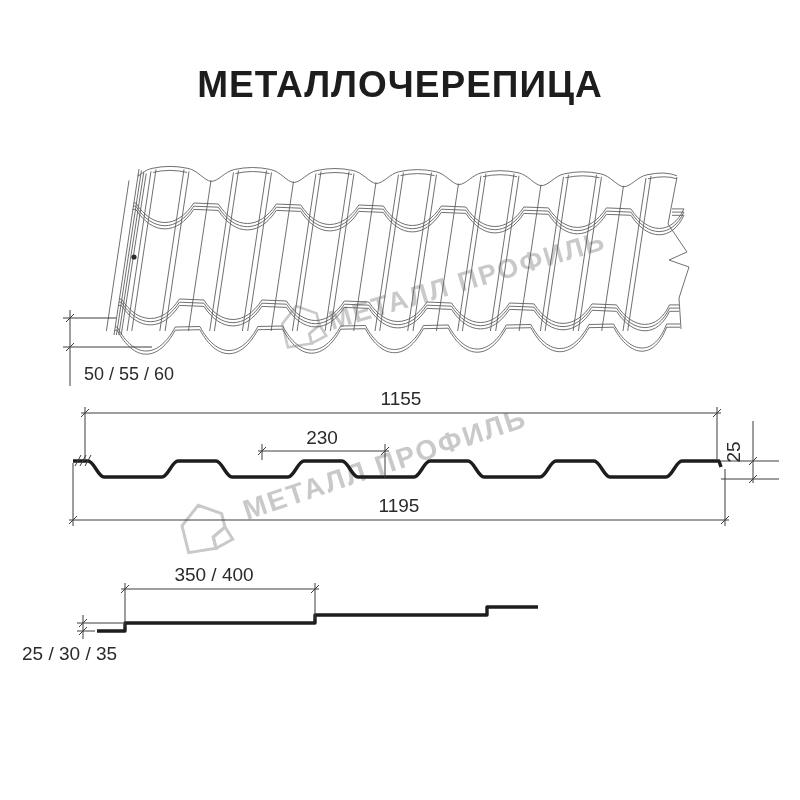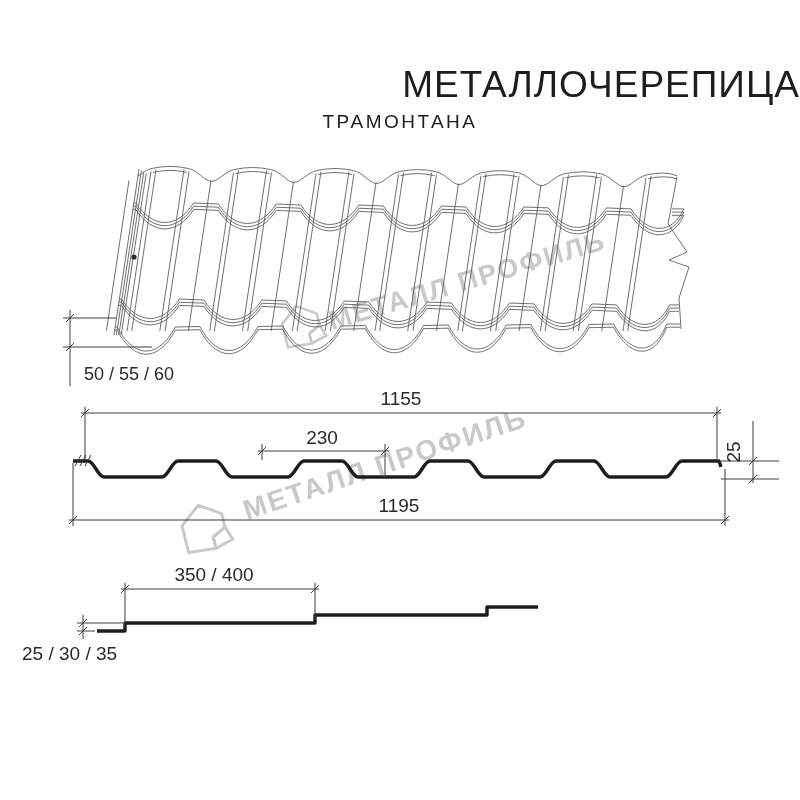--- a/index.html
+++ b/index.html
@@ -3,43 +3,42 @@
 <meta charset="utf-8">
 <style>
   html,body{margin:0;padding:0;}
   body{
     width:800px;height:800px;background:var(--bg,#ffffff);
     font-family:"Liberation Sans", sans-serif;
     position:relative;overflow:hidden;
   }
   .page{position:absolute;inset:0;width:800px;height:800px;background:var(--bg,#ffffff);}
   .title{
-    position:absolute;left:0;top:64px;width:800px;text-align:right;
-    font-size:37px;font-weight:400;letter-spacing:1px;color:var(--ink,#1d1d1d);
+    position:absolute;left:0;top:64px;width:800px;text-align:center;
+    font-size:37px;font-weight:700;letter-spacing:1px;color:var(--ink,#1d1d1d);
   }
   .subtitle{
     position:absolute;left:0;top:111px;width:800px;text-align:center;
     font-size:19px;font-weight:500;letter-spacing:2.5px;color:var(--ink,#1d1d1d);
   }
   svg text{font-family:"Liberation Sans", sans-serif;fill:#2a2a2a;}
   .dimtxt{font-size:19px;}
   .dimtxt-s{font-size:18px;}
   .wmtxt{font-weight:bold;letter-spacing:2px;fill:var(--wm,#c9c9c9);}
   .thin{stroke:var(--thin,#3c3c3c);stroke-width:1;fill:none;}
   .thick{stroke:var(--ink,#1d1d1d);stroke-width:3.4;fill:none;stroke-linejoin:round;}
   .wmshape{stroke:var(--wm,#c9c9c9);stroke-width:2.6;fill:none;stroke-linejoin:miter;}
   #sheet path{stroke:var(--sheet,#606060);stroke-width:0.9;fill:none;}
 </style>
 </head>
 <body>
 
 <div class="page">
 
   <div class="title">МЕТАЛЛОЧЕРЕПИЦА</div>
-  <div class="subtitle">ТРАМОНТАНА</div>
 
   <svg id="dwg" width="800" height="800" viewBox="0 0 800 800">
 
     <g id="wm1">
       <g transform="translate(303,325) rotate(-14)">
         <path class="wmshape" d="M -20 18 L -20 -6 L -2 -20 L 16 -8 L 16 4 L 4 10 L 4 20 Z"></path>
         <path class="wmshape" d="M 4 20 L 4 10 L 16 4 L 20 16 Z"></path>
       </g>
       <text class="wmtxt" x="332" y="330" font-size="27" transform="rotate(-16.5 332 330)">МЕТАЛЛ ПРОФИЛЬ</text>
     </g>

